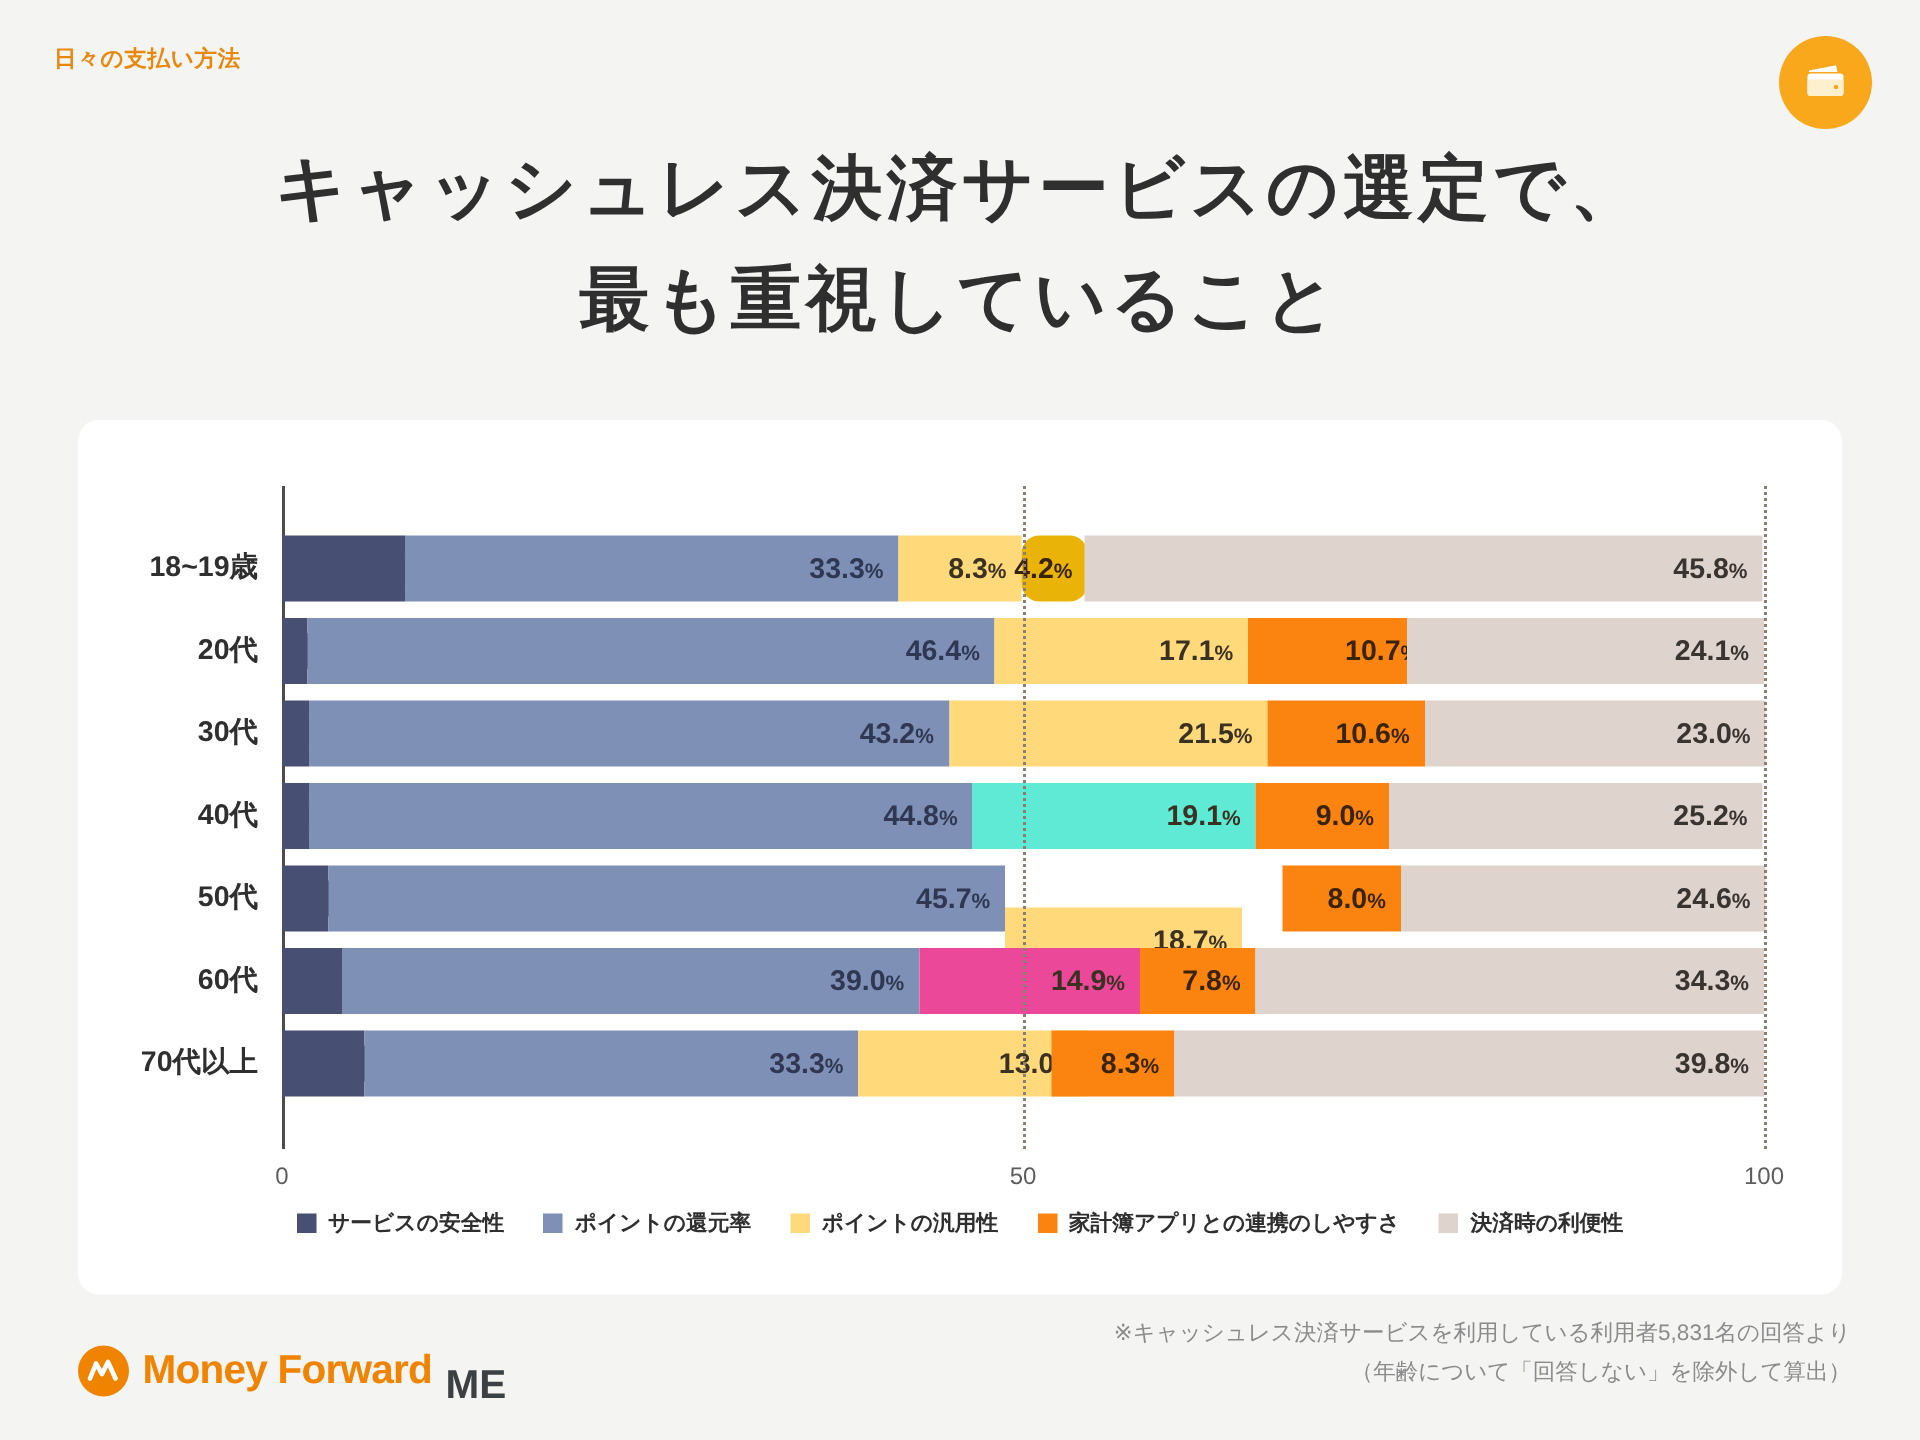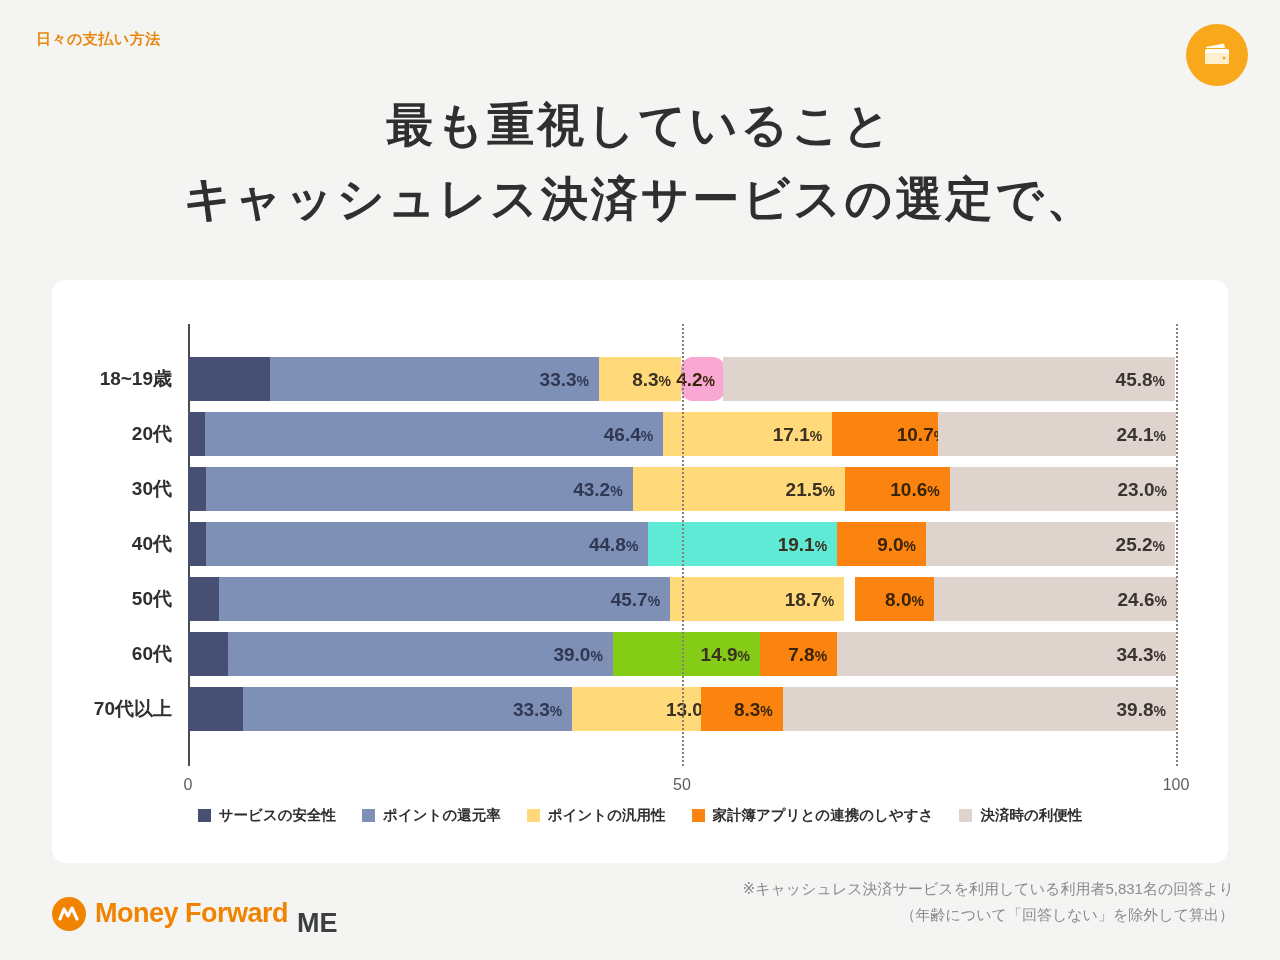--- a/index.html
+++ b/index.html
@@ -234,40 +234,40 @@
 <div id="wallet-badge">
   <svg width="30" height="28" viewBox="0 0 30 28">
     <path d="M4 6 L22 2.5 L23 7 L4 7 Z" fill="#ffffff"></path>
     <rect x="3" y="8" width="24" height="15" rx="2.2" fill="#ffffff"></rect>
     <rect x="3" y="12" width="24" height="11" rx="1.6" fill="#fdf0cf"></rect>
     <circle cx="22" cy="17" r="1.5" fill="#f9a71b"></circle>
   </svg>
 </div>
 
 <div id="title">
+  <div>キャッシュレス決済サービスの選定で、</div>
   <div>最も重視していること</div>
-  <div>キャッシュレス決済サービスの選定で、</div>
 </div>
 
 <div id="chart-card">
   <div id="plot">
     <div id="y-axis"></div>
     <div class="rows" id="rows">
         <div class="row" style="top: 33px;">
           <div class="row-label">18~19歳</div>
           <div class="bar s0" style="left: 0px; width: 82.004px; background: rgb(71, 79, 114);">
             <span class="seg-label">8.3<span class="pct">%</span></span>
           </div>
           <div class="bar s1" style="left: 82.004px; width: 329.004px; background: rgb(127, 144, 183);">
             <span class="seg-label" style="color: rgb(47, 55, 82);">33.3<span class="pct">%</span></span>
           </div>
           <div class="bar s2" style="left: 411.008px; width: 82.004px; background: rgb(255, 217, 122);">
             <span class="seg-label" style="color: rgb(58, 49, 35);">8.3<span class="pct">%</span></span>
           </div>
-          <div class="bar s3" style="left: 493.012px; width: 44px; background: #f9a8d4; border-radius: 12px;">
+          <div class="bar s3" style="left: 493.012px; width: 44px; background: #eab308; border-radius: 12px;">
             <span class="seg-label" style="color: rgb(58, 36, 8);">4.2<span class="pct">%</span></span>
           </div>
           <div class="bar s4" style="left: 534.508px; width: 452.504px; background: rgb(222, 211, 205);">
             <span class="seg-label" style="color: rgb(58, 52, 49);">45.8<span class="pct">%</span></span>
           </div>
         </div>
         <div class="row" style="top: 88px;">
           <div class="row-label">20代</div>
           <div class="bar s0" style="left: 0px; width: 16.796px; background: rgb(71, 79, 114);">
             <span class="seg-label">1.7<span class="pct">%</span></span>
@@ -322,39 +322,39 @@
           </div>
         </div>
         <div class="row" style="top: 253px;">
           <div class="row-label">50代</div>
           <div class="bar s0" style="left: 0px; width: 30.628px; background: rgb(71, 79, 114);">
             <span class="seg-label">3.1<span class="pct">%</span></span>
           </div>
           <div class="bar s1" style="left: 30.628px; width: 451.516px; background: rgb(127, 144, 183);">
             <span class="seg-label" style="color: rgb(47, 55, 82);">45.7<span class="pct">%</span></span>
           </div>
-          <div class="bar s2" style="left: 482.144px; width: 174px; background: rgb(255, 217, 122);">
+          <div class="bar s2" style="left: 482.144px; width: 158px; background: rgb(255, 217, 122); margin-top: 28px;">
             <span class="seg-label" style="color: rgb(58, 49, 35);">18.7<span class="pct">%</span></span>
           </div>
           <div class="bar s3" style="left: 666.9px; width: 79.04px; background: rgb(251, 132, 16);">
             <span class="seg-label" style="color: rgb(58, 36, 8);">8.0<span class="pct">%</span></span>
           </div>
           <div class="bar s4" style="left: 745.94px; width: 243.048px; background: rgb(222, 211, 205);">
             <span class="seg-label" style="color: rgb(58, 52, 49);">24.6<span class="pct">%</span></span>
           </div>
         </div>
         <div class="row" style="top: 308px;">
           <div class="row-label">60代</div>
           <div class="bar s0" style="left: 0px; width: 39.52px; background: rgb(71, 79, 114);">
             <span class="seg-label">4.0<span class="pct">%</span></span>
           </div>
           <div class="bar s1" style="left: 39.52px; width: 385.32px; background: rgb(127, 144, 183);">
             <span class="seg-label" style="color: rgb(47, 55, 82); margin-left: 16px;">39.0<span class="pct">%</span></span>
           </div>
-          <div class="bar s2" style="left: 424.84px; width: 147.212px; background: #84cc16;">
+          <div class="bar s2" style="left: 424.84px; width: 147.212px; background: #ec4899;">
             <span class="seg-label" style="color: rgb(58, 49, 35);">14.9<span class="pct">%</span></span>
           </div>
           <div class="bar s3" style="left: 572.052px; width: 77.064px; background: rgb(251, 132, 16);">
             <span class="seg-label" style="color: rgb(58, 36, 8);">7.8<span class="pct">%</span></span>
           </div>
           <div class="bar s4" style="left: 649.116px; width: 338.884px; background: rgb(222, 211, 205);">
             <span class="seg-label" style="color: rgb(58, 52, 49);">34.3<span class="pct">%</span></span>
           </div>
         </div>
         <div class="row" style="top: 363px;">

